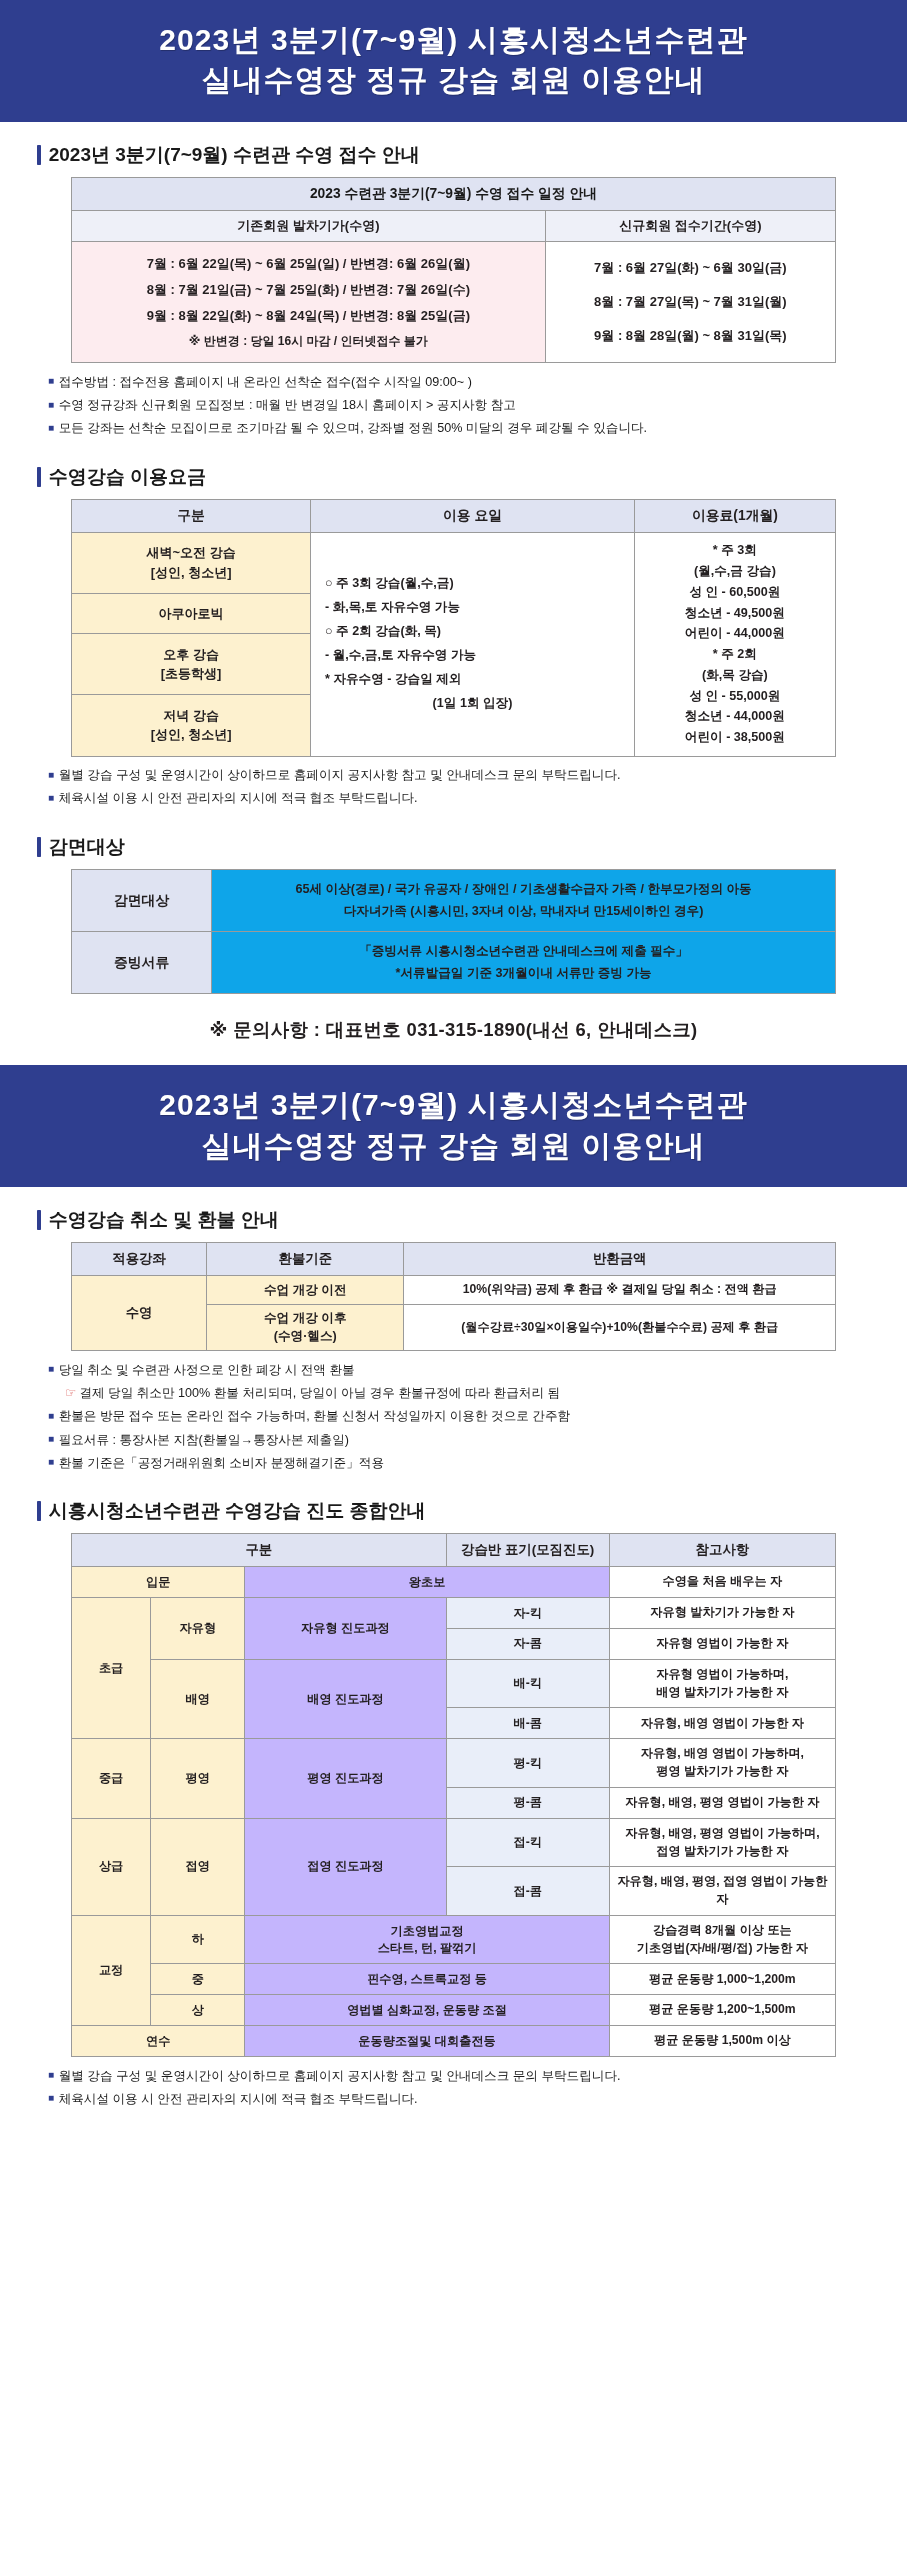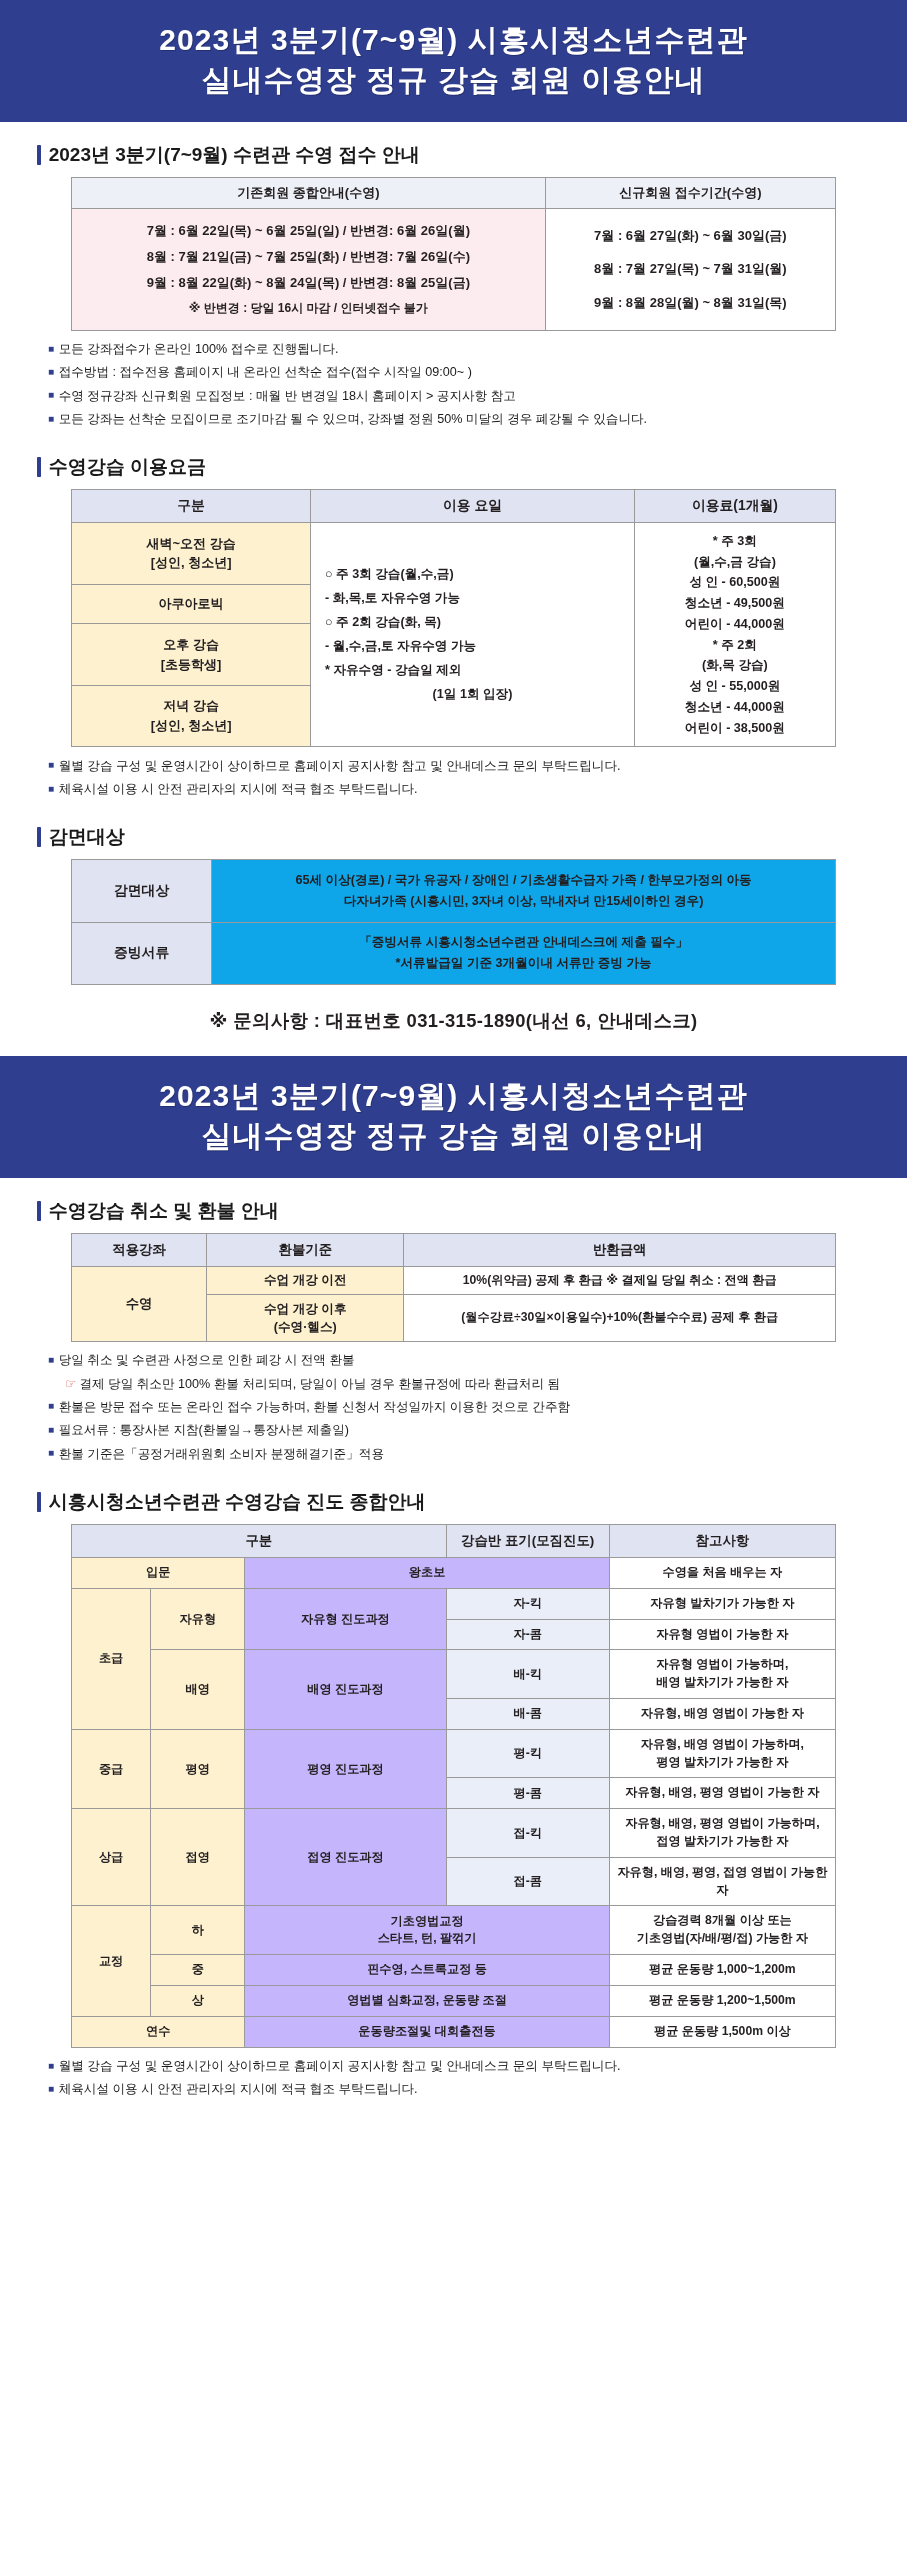--- a/index.html
+++ b/index.html
@@ -106,43 +106,45 @@
 
     <div class="sec">
       <div class="sec-h">
         <span class="bar"></span>
         <span>2023년 3분기(7~9월) 수련관 수영 접수 안내</span>
       </div>
 
       <div class="tbl-wrap">
         <table>
           <tbody>
-          <tr>
-            <td class="t-sub" style="width:62%">기존회원 종합안내(수영)</td>
+              <tr>
+            <td class="t-title" colspan="2">2023 수련관 3분기(7~9월) 수영 접수 일정 안내</td>
+          </tr>
+          <tr>
+            <td class="t-sub" style="width:62%">기존회원 발차기가(수영)</td>
             <td class="t-sub">신규회원 접수기간(수영)</td>
           </tr>
           <tr>
             <td class="t-body-left">
               <div>7월 : 6월 22일(목) ~ 6월 25일(일) / 반변경: 6월 26일(월)</div>
               <div>8월 : 7월 21일(금) ~ 7월 25일(화) / 반변경: 7월 26일(수)</div>
               <div>9월 : 8월 22일(화) ~ 8월 24일(목) / 반변경: 8월 25일(금)</div>
               <div class="t-note">※ 반변경 : 당일 16시 마감 / 인터넷접수 불가</div>
             </td>
             <td class="t-body-right">
               <div>7월 : 6월 27일(화) ~ 6월 30일(금)</div>
               <div>8월 : 7월 27일(목) ~ 7월 31일(월)</div>
               <div>9월 : 8월 28일(월) ~ 8월 31일(목)</div>
             </td>
           </tr>
         </tbody>
           </table>
       </div>
 
       <ul class="bullets">
-        <li><span class="sq">■</span><span>모든 강좌접수가 온라인 100% 접수로 진행됩니다.</span></li>
         <li><span class="sq">■</span><span>접수방법 : 접수전용 홈페이지 내 온라인 선착순 접수(접수 시작일 09:00~ )</span></li>
         <li><span class="sq">■</span><span>수영 정규강좌 신규회원 모집정보 : 매월 반 변경일 18시 홈페이지 &gt; 공지사항 참고</span></li>
         <li><span class="sq">■</span><span>모든 강좌는 선착순 모집이므로 조기마감 될 수 있으며, 강좌별 정원 50% 미달의 경우 폐강될 수 있습니다.</span></li>
       </ul>
     </div>
 
     <div class="sec">
       <div class="sec-h">
         <span class="bar"></span>
         <span>수영강습 이용요금</span>

